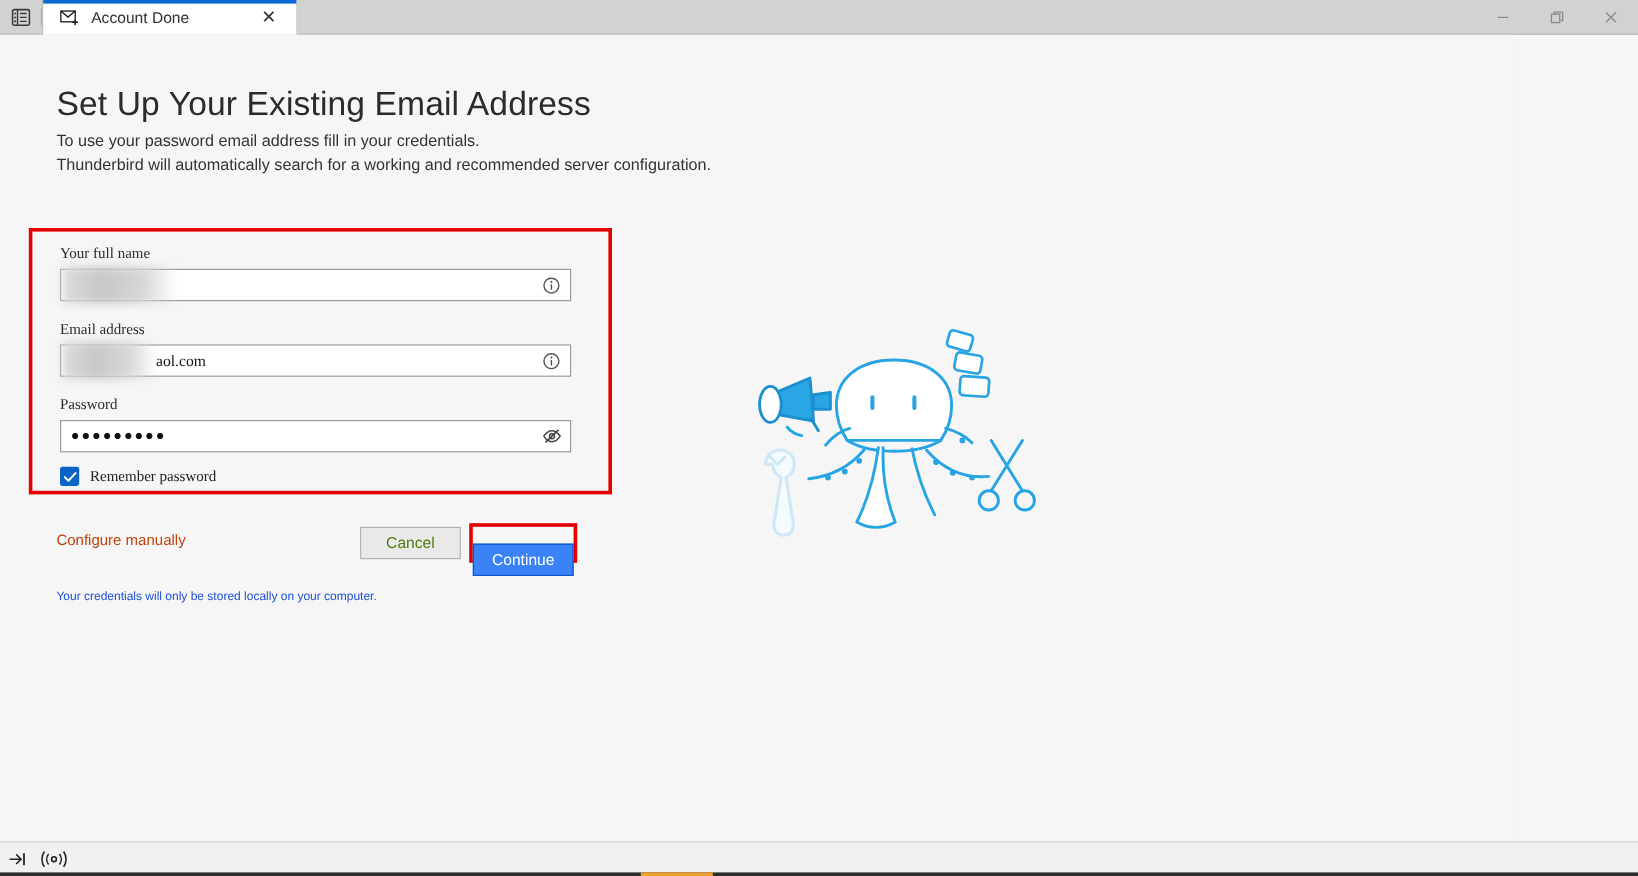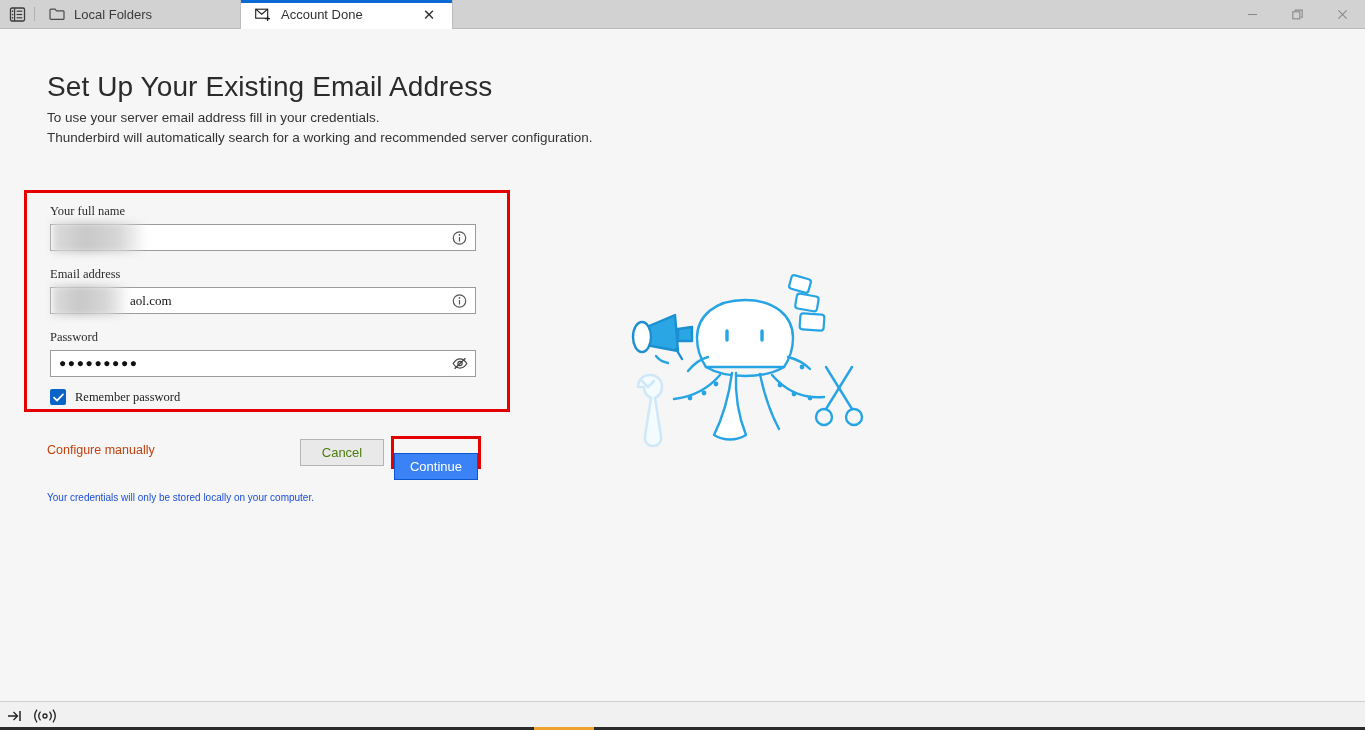--- a/index.html
+++ b/index.html
@@ -183,26 +183,20 @@
       <circle cx="3.6" cy="5.2" r="0.85" fill="#3a3a3a"></circle>
       <circle cx="3.6" cy="8.5" r="0.85" fill="#3a3a3a"></circle>
       <circle cx="3.6" cy="11.8" r="0.85" fill="#3a3a3a"></circle>
       <line x1="7.6" y1="5.2" x2="13.2" y2="5.2" stroke="#3a3a3a" stroke-width="1.2"></line>
       <line x1="7.6" y1="8.5" x2="13.2" y2="8.5" stroke="#3a3a3a" stroke-width="1.2"></line>
       <line x1="7.6" y1="11.8" x2="13.2" y2="11.8" stroke="#3a3a3a" stroke-width="1.2"></line>
     </svg>
   </div>
   <div class="tabbar-sep"></div>
 
-  <div class="tab inactive">
-    <svg width="16" height="14" viewBox="0 0 16 14">
-      <path d="M1 3.2a1 1 0 0 1 1-1h4l1.5 1.6H14a1 1 0 0 1 1 1v6.6a1 1 0 0 1-1 1H2a1 1 0 0 1-1-1z" fill="none" stroke="#4a4a4a" stroke-width="1.2"></path>
-    </svg>
-    <span class="tab-label">Local Folders</span>
-  </div>
 
   <div class="tab active">
     <svg width="17" height="14" viewBox="0 0 17 14">
       <rect x="0.7" y="1.2" width="12" height="9" fill="none" stroke="#1b1b1b" stroke-width="1.1"></rect>
       <path d="M0.7 1.2 L6.7 6.2 L12.7 1.2" fill="none" stroke="#1b1b1b" stroke-width="1.1"></path>
       <line x1="12.6" y1="8.2" x2="12.6" y2="13" stroke="#1b1b1b" stroke-width="1.2"></line>
       <line x1="10.2" y1="10.6" x2="15" y2="10.6" stroke="#1b1b1b" stroke-width="1.2"></line>
     </svg>
     <span class="tab-label">Account Done</span>
     <span class="tab-close">✕</span>
@@ -227,21 +221,21 @@
       </svg>
     </div>
   </div>
 </div>
 
 <div class="content">
 
   <h1 class="page-title">Set Up Your Existing Email Address</h1>
 
   <div class="desc">
-    <div>To use your server email address fill in your credentials.</div>
+    <div>To use your password email address fill in your credentials.</div>
     <div>Thunderbird will automatically search for a working and recommended server configuration.</div>
   </div>
 
   <div class="form-wrap">
 
     <label class="field-label">Your full name</label>
     <div class="field">
       <span class="blur-mask" style="width:95px"></span>
       <span class="txt"></span>
       <span class="field-icon">

